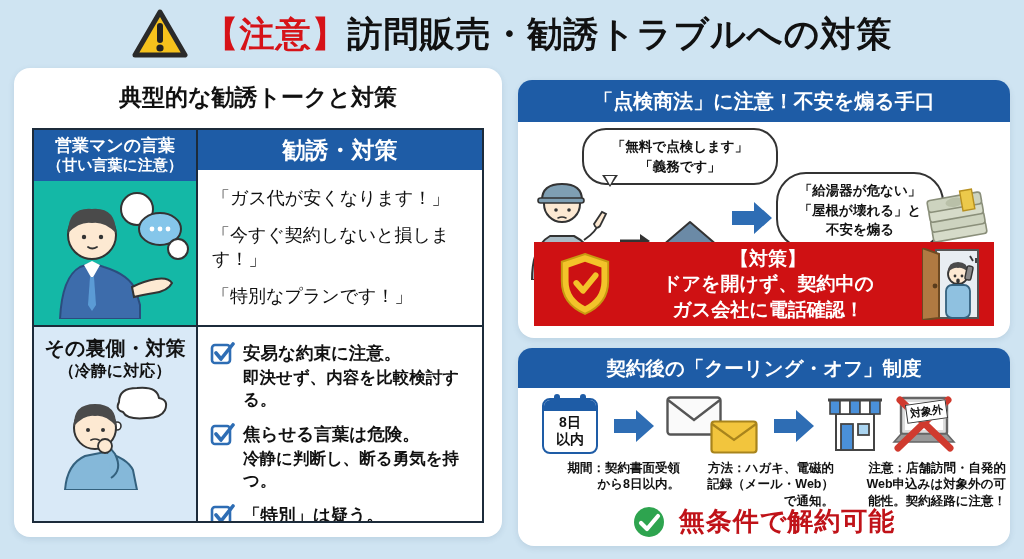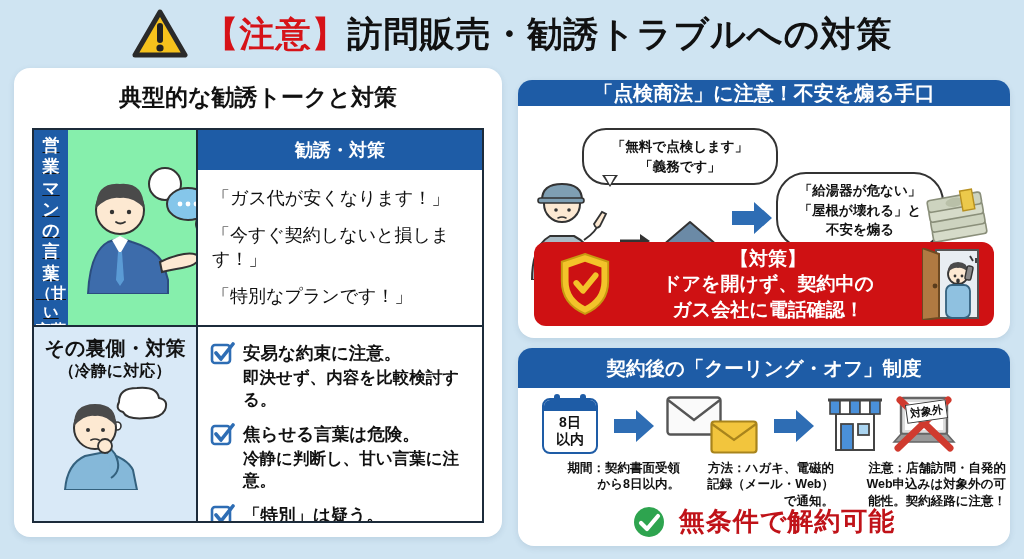--- a/index.html
+++ b/index.html
@@ -13,36 +13,36 @@
     justify-content:center;align-items:center;gap:16px;}
   .main-title{font-size:35px;font-weight:900;letter-spacing:1px;}
   .main-title .warn{color:#d61218;}
   .main-title .rest{color:#111;}
 
   
   .panel{position:absolute;background:#fff;border-radius:16px;box-shadow:0 2px 6px rgba(40,70,110,.12);}
   #left-panel{left:14px;top:68px;width:488px;height:469px;}
   #inspect-panel{left:518px;top:80px;width:492px;height:258px;}
   #cooloff-panel{left:518px;top:348px;width:492px;height:198px;}
-  .panel-head{height:26px;background:#1e5ca6;border-radius:14px 14px 0 0;color:#fff;
+  .panel-head{height:42px;background:#1e5ca6;border-radius:14px 14px 0 0;color:#fff;
     display:flex;align-items:center;justify-content:center;font-weight:800;font-size:20px;}
 
   
   .lp-title{text-align:center;padding-top:14px;font-size:23px;font-weight:800;}
   .lp-table{position:absolute;left:18px;top:60px;width:452px;height:395px;
     border:2.5px solid #1c2b3a;display:grid;grid-template-columns:164px 1fr;grid-template-rows:197px 1fr;box-sizing:border-box;}
   .cell{box-sizing:border-box;overflow:hidden;}
-  .cell.c1{border-right:2.5px solid #1c2b3a;border-bottom:2.5px solid #1c2b3a;background:#86efac;display:flex;text-decoration:underline;}
+  .cell.c1{border-right:2.5px solid #1c2b3a;border-bottom:2.5px solid #1c2b3a;background:#14b8a6;display:flex;flex-direction:column;}
   .cell.c2{border-bottom:2.5px solid #1c2b3a;background:#fff;display:flex;flex-direction:column;}
   .cell.c3{border-right:2.5px solid #1c2b3a;background:#d9e9f7;text-align:center;}
   .cell.c4{background:#fff;}
   .hdr-left{background:#1e5ca6;color:#fff;text-align:center;padding:5px 2px 6px;line-height:1.25;}
   .hdr-left .l1{font-size:17px;font-weight:800;display:block;}
   .hdr-left .l2{font-size:15px;font-weight:700;display:block;}
-  .hdr-right{background:#1e5ca6;color:#fff;text-align:center;height:40px;line-height:40px;font-size:18px;font-weight:800;}
+  .hdr-right{background:#1e5ca6;color:#fff;text-align:center;height:40px;line-height:40px;font-size:23px;font-weight:800;}
   .ill-area{flex:1;display:flex;align-items:center;justify-content:center;}
   .quotes{padding:16px 10px 0 14px;}
   .quote-line{font-size:18px;font-weight:400;margin-bottom:13px;letter-spacing:0;}
   .row2-label{margin-top:8px;line-height:1.3;}
   .row2-label .l1{font-size:20px;font-weight:800;display:block;}
   .row2-label .l2{font-size:16px;font-weight:700;display:block;}
   .checklist{padding:14px 8px 0 12px;}
   .chk-item{margin-bottom:11px;}
   .chk-head{display:flex;align-items:flex-start;gap:8px;}
   .chk-title{font-size:17.5px;font-weight:800;}
@@ -51,21 +51,21 @@
   
   .bubble{position:absolute;background:#fff;border:2px solid #333;border-radius:24px;
     text-align:center;font-size:13.5px;font-weight:800;padding:7px 8px;line-height:1.45;}
   .bubble.speech::after{content:"";position:absolute;left:18px;bottom:-12px;width:0;height:0;
     border:8px solid transparent;border-top:12px solid #333;}
   .bubble.speech::before{content:"";position:absolute;left:21px;bottom:-7px;width:0;height:0;z-index:1;
     border:5px solid transparent;border-top:9px solid #fff;}
   .cloud-dot{position:absolute;background:#fff;border:2px solid #333;border-radius:50%;}
   .money-caption{position:absolute;font-size:15.5px;font-weight:800;text-align:center;}
   .red-banner{position:absolute;left:16px;top:162px;width:460px;height:84px;background:#cf1113;
-    border-radius:12px;display:flex;align-items:center;color:#fff;}
+    border-radius:0;display:flex;align-items:center;color:#fff;}
   .banner-text{flex:1;text-align:center;font-size:19px;font-weight:800;line-height:1.32;}
 
   
   .co-content{position:absolute;left:0;top:40px;right:0;bottom:0;}
   .calendar{position:absolute;left:24px;top:6px;width:56px;height:60px;}
   .cal-body{position:absolute;left:0;top:4px;width:56px;height:56px;background:#fff;
     border:2.5px solid #1e5ca6;border-radius:8px;box-sizing:border-box;overflow:hidden;}
   .cal-top{height:11px;background:#1e5ca6;}
   .cal-pin{position:absolute;top:0;width:6px;height:10px;background:#1e5ca6;border-radius:3px;}
   .cal-text{text-align:center;font-size:14px;font-weight:900;line-height:1.2;margin-top:3px;}
@@ -163,21 +163,21 @@
             <div class="chk-detail">即決せず、内容を比較検討する。</div>
           </div>
           <div class="chk-item">
             <div class="chk-head">
               <svg width="25" height="24" viewBox="0 0 25 24">
                 <rect x="2" y="4" width="18" height="18" rx="3" fill="#fff" stroke="#2e6db4" stroke-width="2.6"></rect>
                 <path d="M6 12 L11 18 L23 3" fill="none" stroke="#2e6db4" stroke-width="3.6" stroke-linecap="round" stroke-linejoin="round"></path>
               </svg>
               <span class="chk-title">焦らせる言葉は危険。</span>
             </div>
-            <div class="chk-detail">冷静に判断し、甘い言葉に注意。</div>
+            <div class="chk-detail">冷静に判断し、断る勇気を持つ。</div>
           </div>
           <div class="chk-item">
             <div class="chk-head">
               <svg width="25" height="24" viewBox="0 0 25 24">
                 <rect x="2" y="4" width="18" height="18" rx="3" fill="#fff" stroke="#2e6db4" stroke-width="2.6"></rect>
                 <path d="M6 12 L11 18 L23 3" fill="none" stroke="#2e6db4" stroke-width="3.6" stroke-linecap="round" stroke-linejoin="round"></path>
               </svg>
               <span class="chk-title">「特別」は疑う。</span>
             </div>
 

